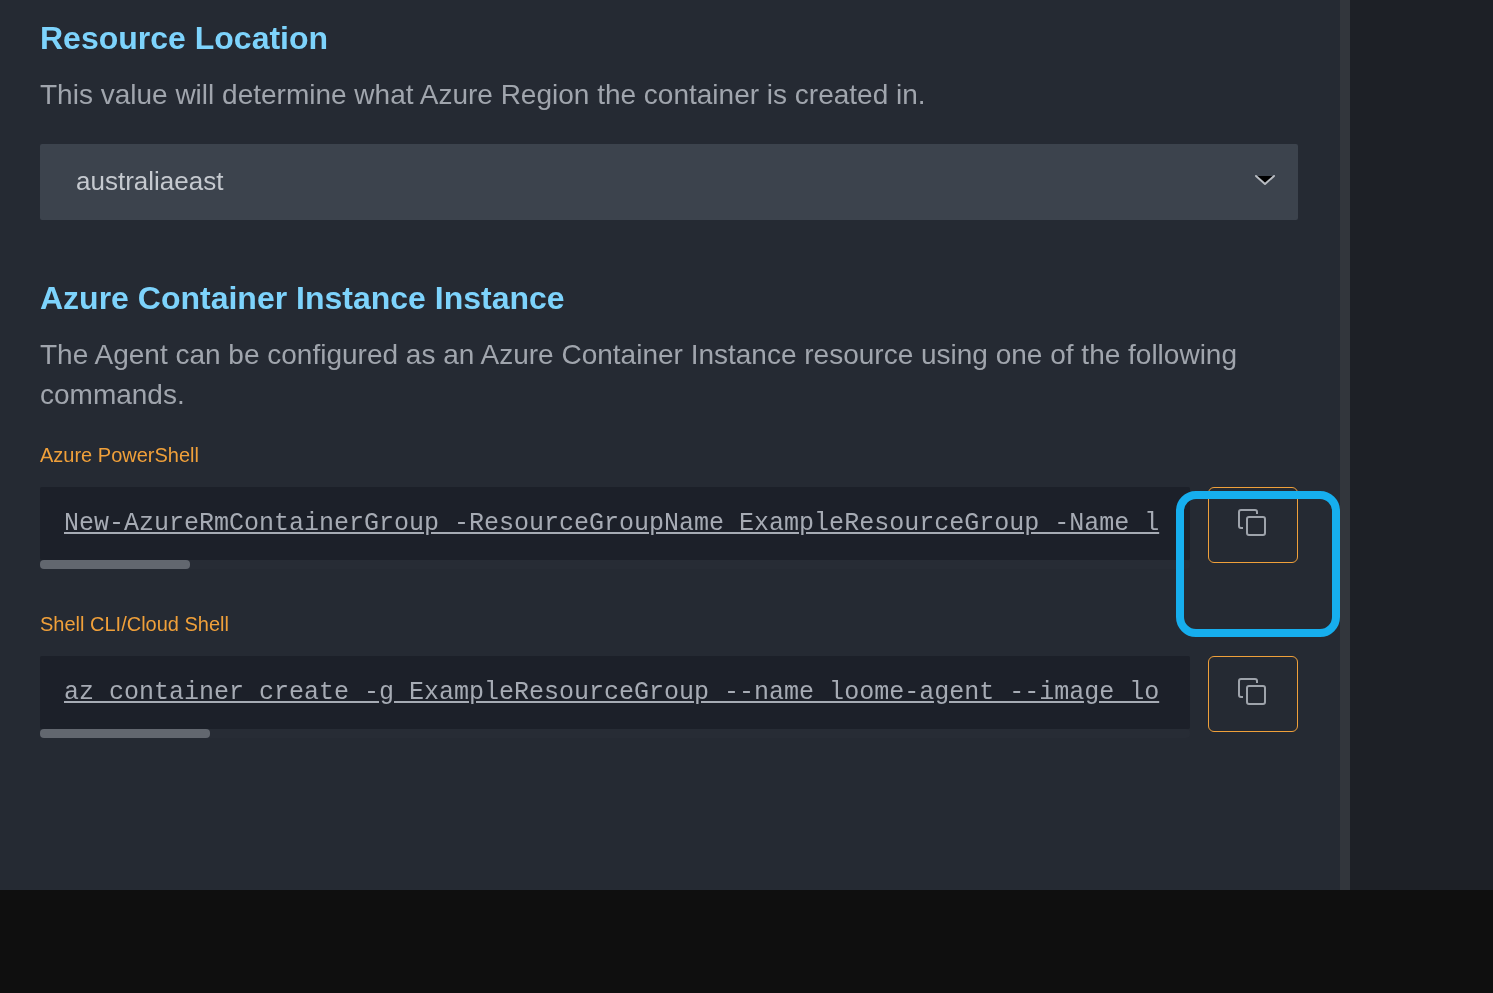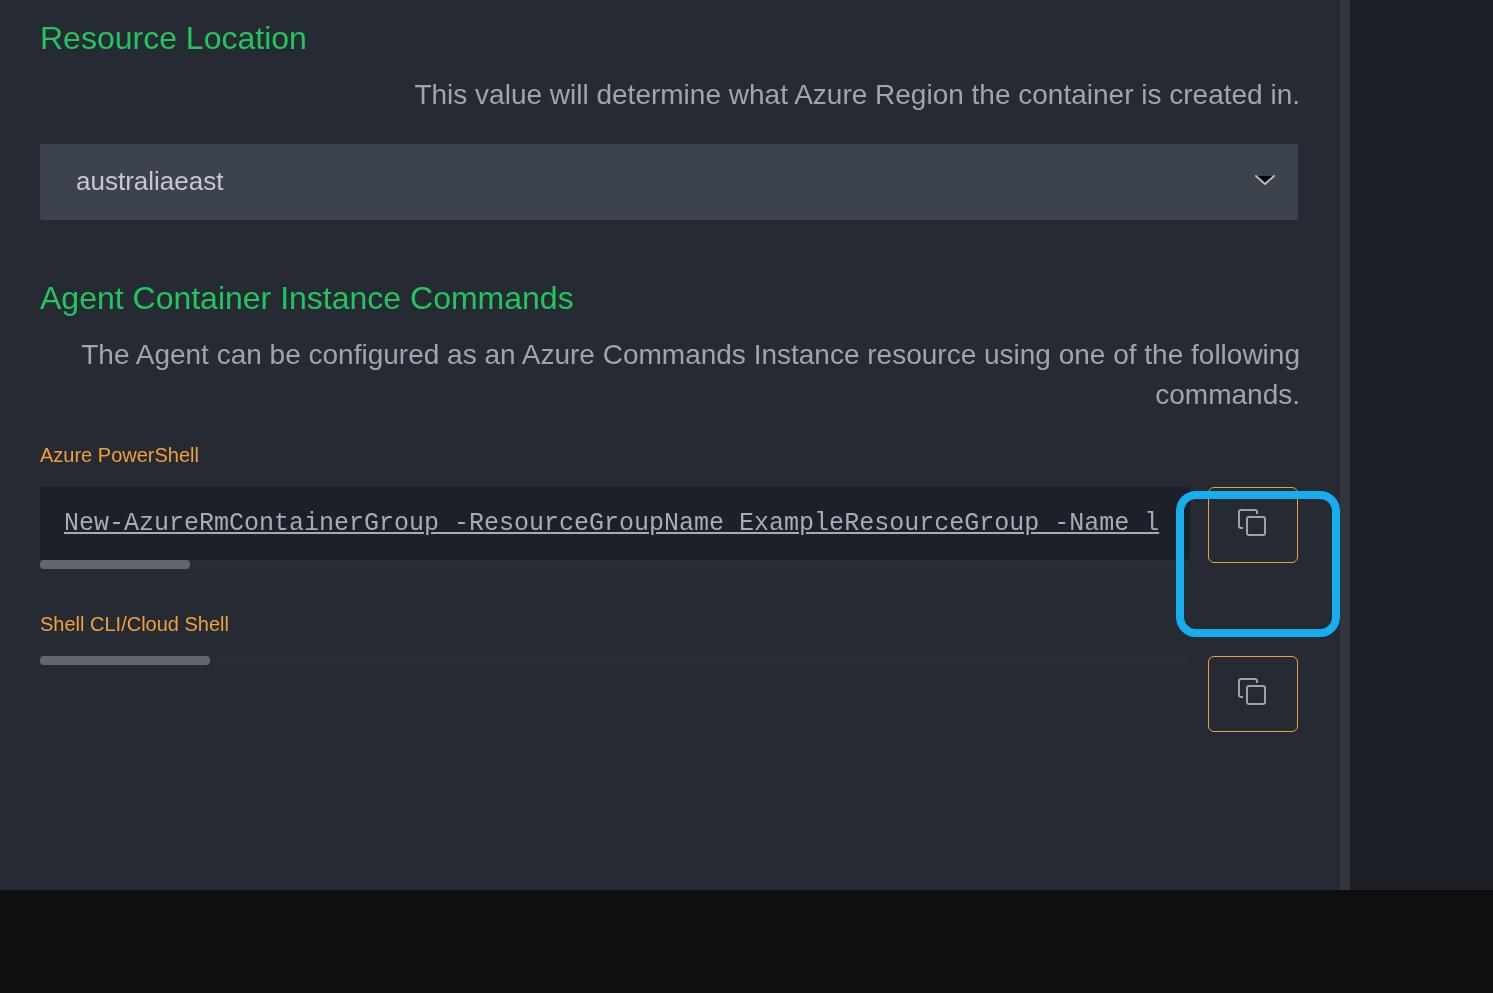--- a/index.html
+++ b/index.html
@@ -14,32 +14,31 @@
   .panel {
     background: #252a33;
     width: 1340px;
     height: 890px;
     position: absolute;
     left: 0;
     top: 0;
     padding: 20px 40px 20px 40px;
   }
   .section-title {
-    color: #22c55e;
+    color: #7dd3fc;
     font-size: 32px;
-    font-weight: 400;
+    font-weight: 700;
     margin-bottom: 18px;
   }
   .section-desc {
     color: #a0a5ad;
     font-size: 28px;
     font-weight: 400;
     line-height: 1.45;
     margin-bottom: 28px;
-    text-align: right;
   }
   .select-wrap {
     position: relative;
     width: 1258px;
     height: 76px;
     margin-bottom: 60px;
   }
   .select {
     width: 100%;
     height: 100%;
@@ -162,22 +161,22 @@
       </div>
       <span class="chevron">
         <svg width="22" height="14" viewBox="0 0 22 14" stroke-width="2" stroke-linecap="round" stroke-linejoin="round">
           <polyline points="2,3 11,11 20,3"></polyline>
         </svg>
       </span>
     </div>
   </div>
 
   <div>
-    <h2 class="section-title">Agent Container Instance Commands</h2>
-    <p class="section-desc">The Agent can be configured as an Azure Commands Instance resource using one of the following commands.</p>
+    <h2 class="section-title">Azure Container Instance Instance</h2>
+    <p class="section-desc">The Agent can be configured as an Azure Container Instance resource using one of the following commands.</p>
 
     <h3 class="sub-title">Azure PowerShell</h3>
     <div class="code-row">
       <div class="code-area">
         <div class="code-box">New-AzureRmContainerGroup -ResourceGroupName ExampleResourceGroup -Name l</div>
         <div class="scroll-track">
           <div class="scroll-thumb" style="width:150px"></div>
         </div>
       </div>
       <button class="copy-btn">
@@ -186,20 +185,21 @@
             <rect x="11" y="11" width="18" height="18" rx="2"></rect>
             <path d="M7 22 H5 a2 2 0 0 1 -2 -2 V6 a2 2 0 0 1 2 -2 h14 a2 2 0 0 1 2 2 v2"></path>
           </svg>
         </span>
       </button>
     </div>
 
     <h3 class="sub-title">Shell CLI/Cloud Shell</h3>
     <div class="code-row">
       <div class="code-area">
+        <div class="code-box">az container create -g ExampleResourceGroup --name loome-agent --image lo</div>
         <div class="scroll-track">
           <div class="scroll-thumb" style="width:170px"></div>
         </div>
       </div>
       <button class="copy-btn">
         <span>
           <svg width="34" height="34" viewBox="0 0 34 34" stroke-width="2">
             <rect x="11" y="11" width="18" height="18" rx="2"></rect>
             <path d="M7 22 H5 a2 2 0 0 1 -2 -2 V6 a2 2 0 0 1 2 -2 h14 a2 2 0 0 1 2 2 v2"></path>
           </svg>

